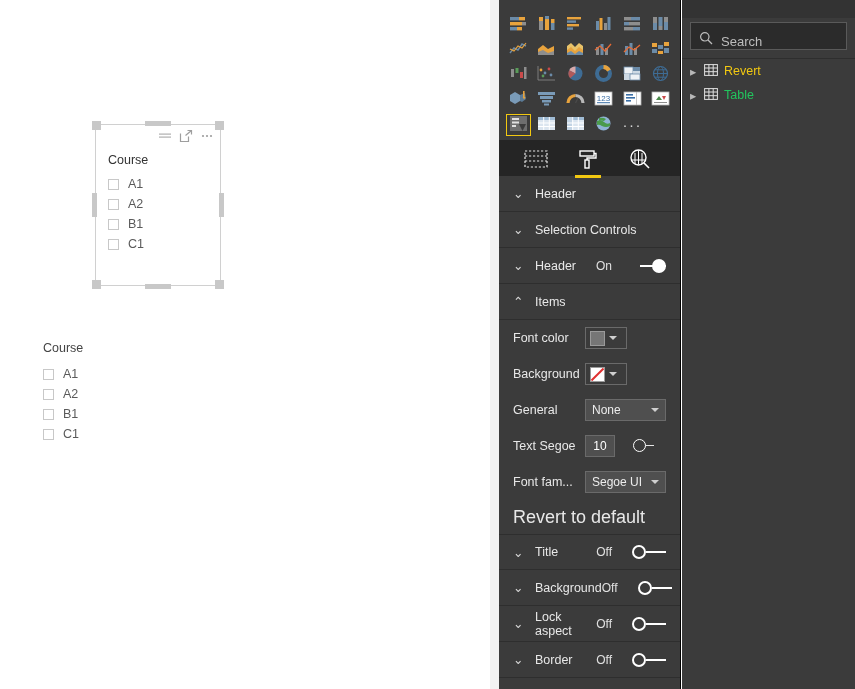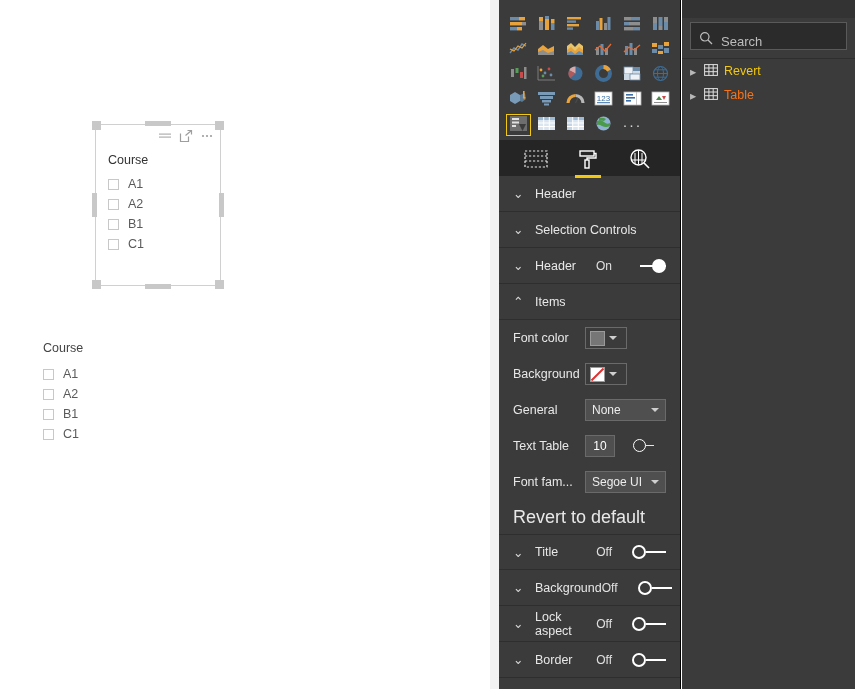--- a/index.html
+++ b/index.html
@@ -197,21 +197,21 @@
     box-sizing: border-box; display: flex; align-items: flex-end;
     padding: 0 8px; gap: 8px;
   }
   .search-text { color: #bdbdbd; font-size: 13px; }
   .fields-sep { margin-top: 8px; height: 1px; background: #2e2e2e; }
   .field-row {
     height: 24px; display: flex; align-items: center;
     padding-left: 8px; gap: 6px; font-size: 12.5px;
   }
   .tri { width: 8px; color: #b8b8b8; flex: 0 0 auto; }
-  .field-label { color: #f97316; }
+  .field-label { color: #22c55e; }
   .field-label.highlight { color: #f2c811; }
 </style>
 </head>
 <body>
 
 <div id="root">
 
   <div class="canvas">
 
     <div class="slicer-sel">
@@ -611,21 +611,21 @@
 
       <div class="fmt-row">
         <span class="row-label">General</span>
         <span class="dropdown">
           <span>None</span>
           <span class="caret"></span>
         </span>
       </div>
 
       <div class="fmt-row">
-        <span class="row-label">Text Table</span>
+        <span class="row-label">Text Segoe</span>
         <span class="numbox">10</span>
         <span class="slider">
           <span class="s-track"></span>
           <span class="s-knob"></span>
         </span>
       </div>
 
       <div class="fmt-row">
         <span class="row-label">Font fam...</span>
         <span class="dropdown">

